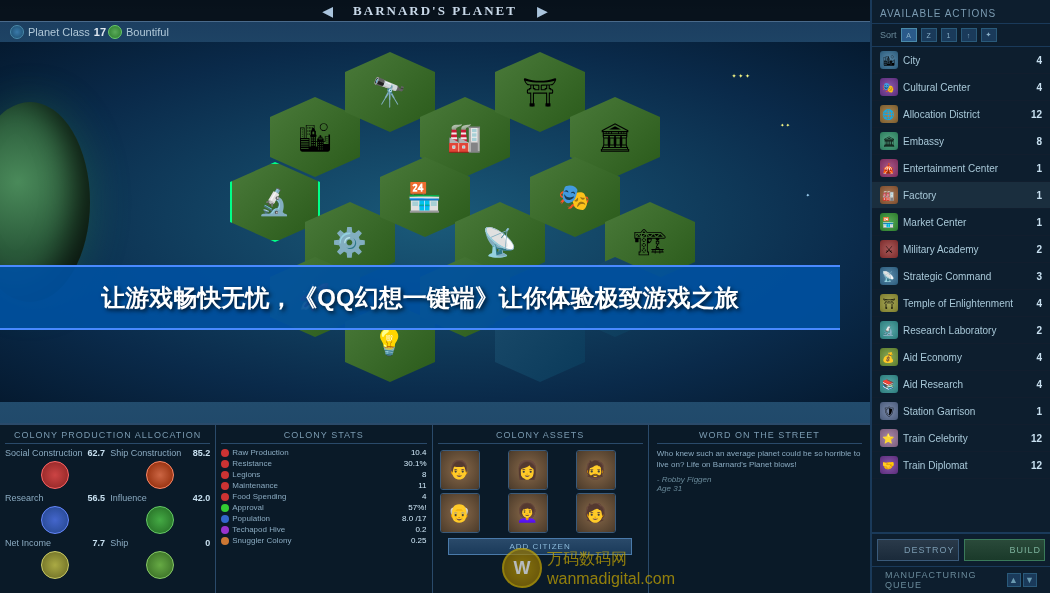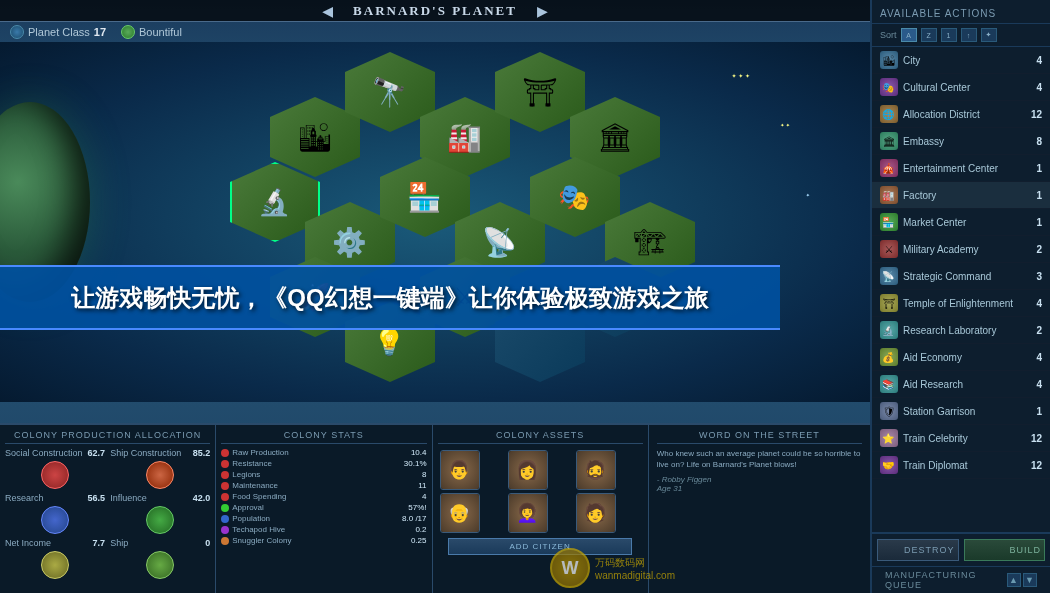--- a/index.html
+++ b/index.html
@@ -51,21 +51,21 @@
     }
 
     
     #planet-info-bar {
       position: absolute;
       top: 22px; left: 0;
       height: 20px;
       display: flex;
       align-items: center;
       padding: 8px 10px;
-      gap: 15px;
+      gap: 2px;
     }
 
     .planet-badge {
       display: flex;
       align-items: center;
       gap: 4px;
       color: #b0c8d8;
       font-size: 11px;
     }
 
@@ -128,21 +128,21 @@
 
     .hex-water {
       background: linear-gradient(135deg, #1a4a6a, #0a3a5a);
     }
 
     
     #overlay-banner {
       position: absolute;
       top: 265px;
       left: 0;
-      width: 780px;
+      width: 840px;
       height: 65px;
       background: rgba(0, 80, 160, 0.92);
       border-top: 2px solid #4a8aff;
       border-bottom: 2px solid #4a8aff;
       display: flex;
       align-items: center;
       justify-content: center;
     }
 
     #overlay-text {
@@ -517,21 +517,21 @@
       display: flex;
       align-items: center;
       justify-content: center;
       font-size: 18px;
       color: #fff;
       font-weight: bold;
     }
 
     .watermark-text {
       color: #ccaa00;
-      font-size: 10px;
+      font-size: 16px;
       font-family: Arial;
     }
 
     
     #production-section {
       width: 200px;
     }
 
     .prod-icon-wrap {
       text-align: center;

